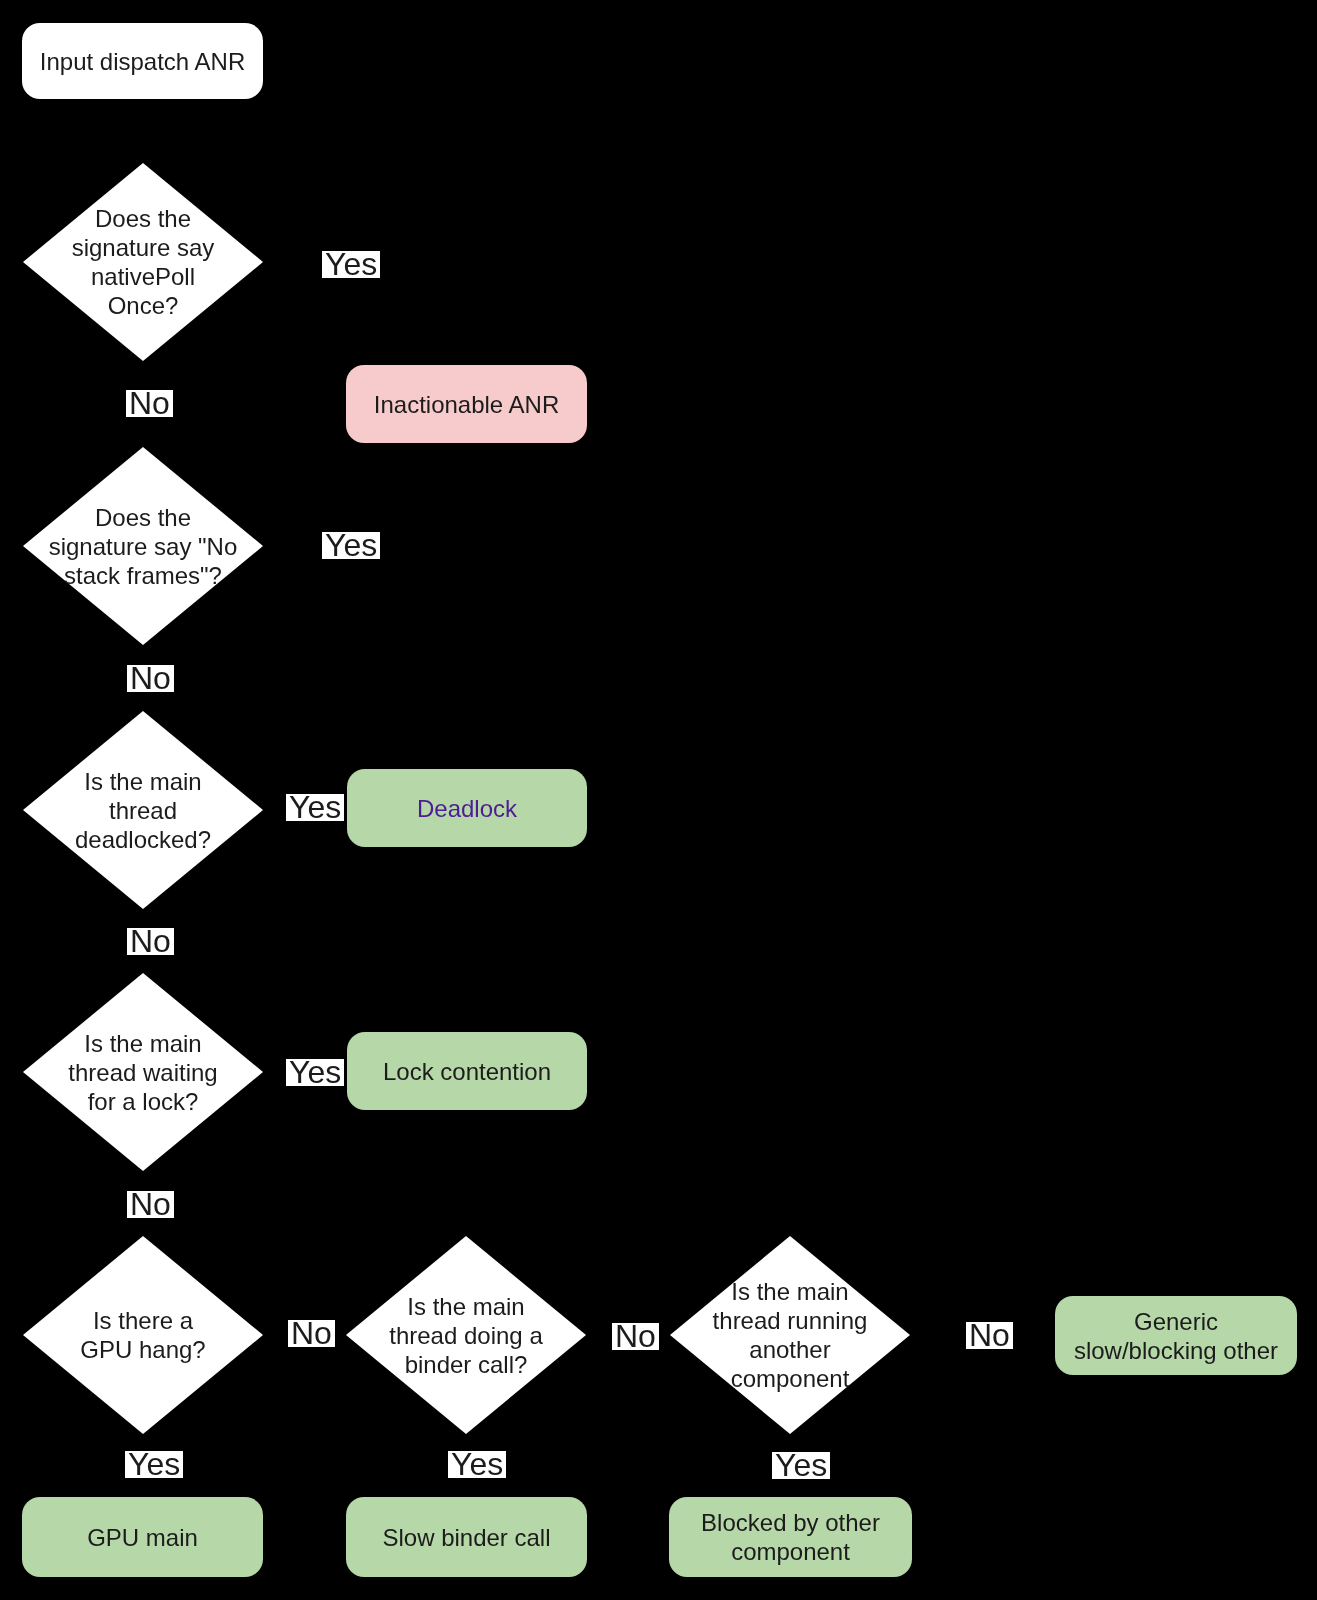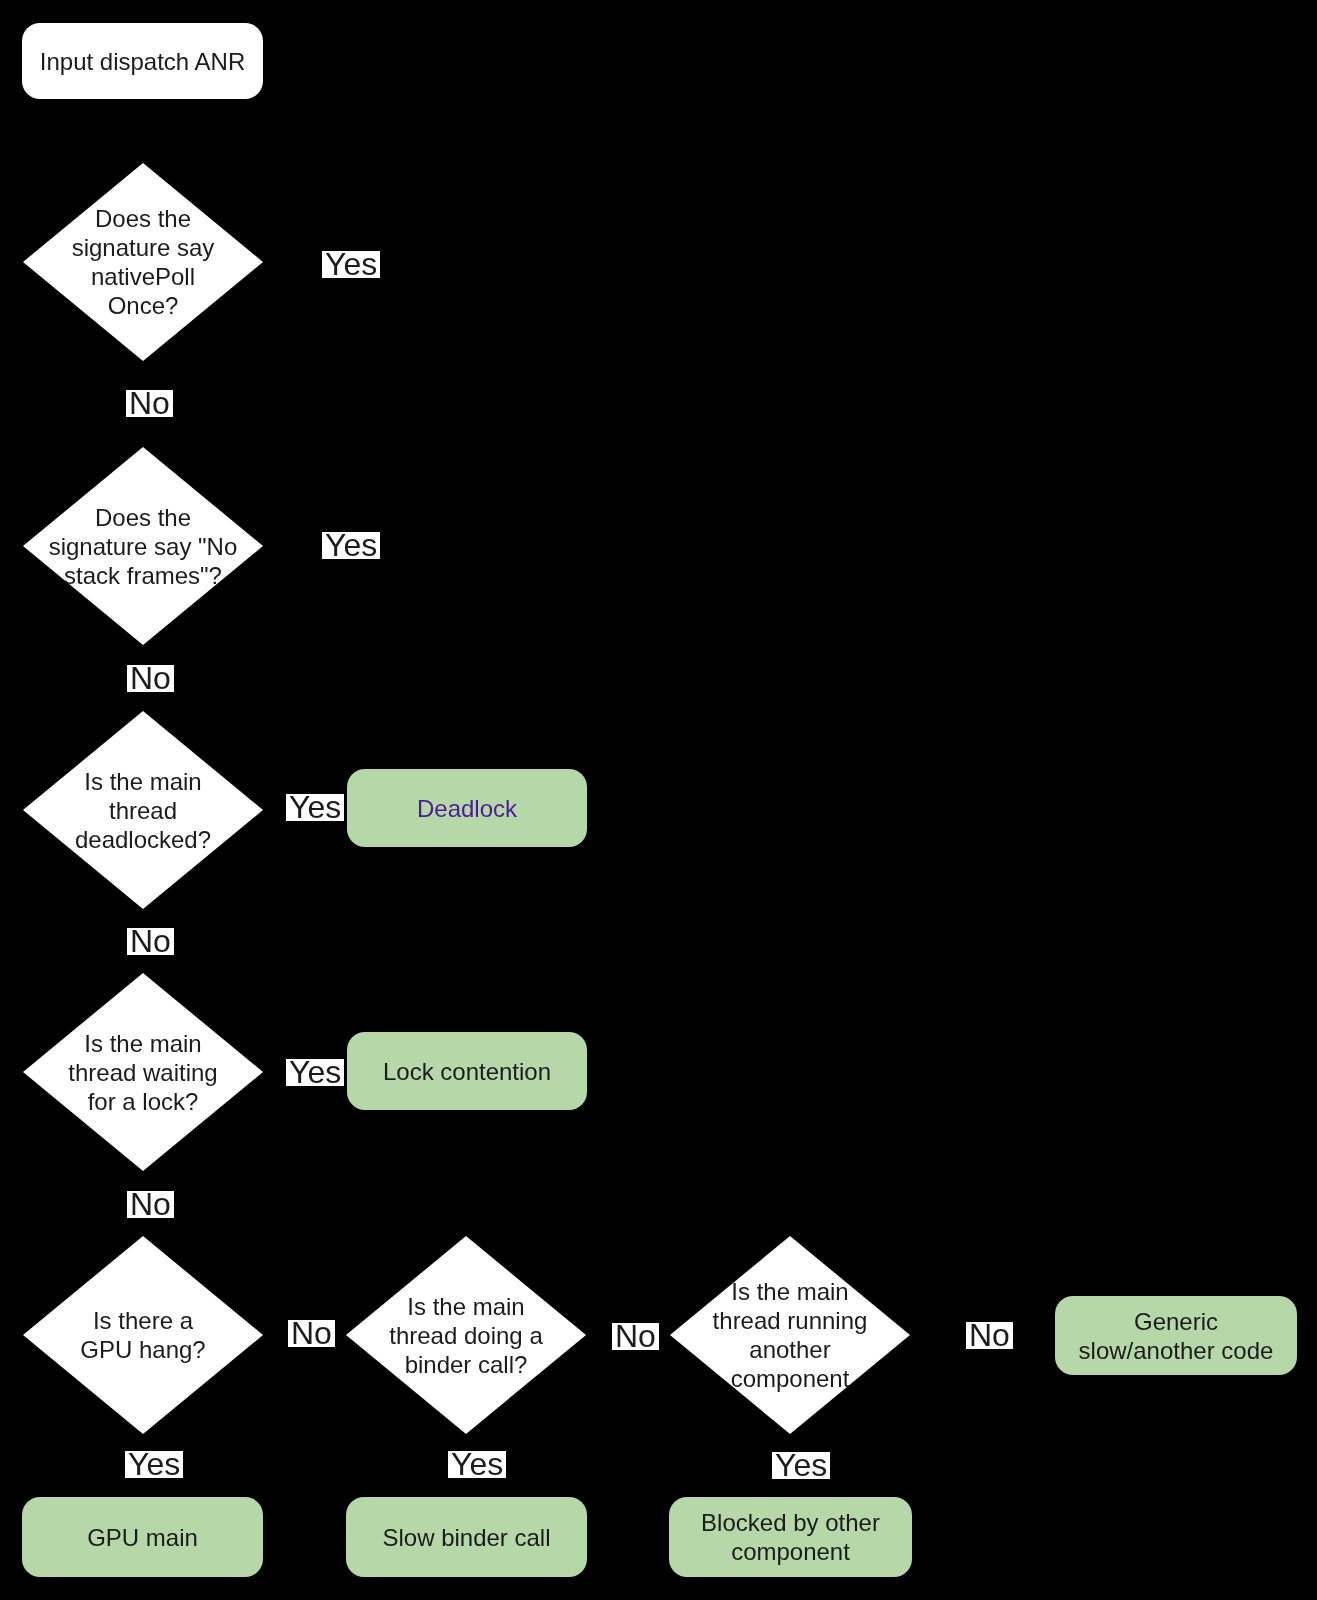--- a/index.html
+++ b/index.html
@@ -96,27 +96,28 @@
   <div class="node diamond" style="left:670px;top:1236px;width:240px;height:198px">
     <svg class="dshape" viewBox="0 0 240 198" preserveAspectRatio="none">
       <polygon points="120,0 240,99 120,198 0,99" fill="#ffffff"></polygon>
     </svg>
     <div class="dtext" style="color: rgb(28, 28, 28);">Is the main
 thread running
 another
 component</div>
   </div>
 
+  <div class="node rect" style="left: 346px; top: 365px; width: 241px; height: 78px; background-color: rgb(247, 203, 203); color: rgb(28, 28, 28);">Inactionable ANR</div>
 
   <div class="node rect" style="left: 347px; top: 769px; width: 240px; height: 78px; background-color: rgb(182, 215, 168); color: #4c1d95;">Deadlock</div>
 
   <div class="node rect" style="left: 347px; top: 1032px; width: 240px; height: 78px; background-color: rgb(182, 215, 168); color: rgb(28, 28, 28);">Lock contention</div>
 
   <div class="node rect" style="left: 1055px; top: 1296px; width: 242px; height: 79px; background-color: rgb(182, 215, 168); color: rgb(28, 28, 28);">Generic
-slow/another code</div>
+slow/blocking other</div>
 
   <div class="node rect" style="left: 22px; top: 1497px; width: 241px; height: 80px; background-color: rgb(182, 215, 168); color: rgb(28, 28, 28);">GPU main</div>
 
   <div class="node rect" style="left: 346px; top: 1497px; width: 241px; height: 80px; background-color: rgb(182, 215, 168); color: rgb(28, 28, 28);">Slow binder call</div>
 
   <div class="node rect" style="left: 669px; top: 1497px; width: 243px; height: 80px; background-color: rgb(182, 215, 168); color: rgb(28, 28, 28);">Blocked by other
 component</div>
 
   <div class="elabel" style="left: 322px; top: 251px; background-color: rgb(255, 255, 255); color: rgb(28, 28, 28);">Yes</div>
   <div class="elabel" style="left: 126px; top: 390px; background-color: rgb(255, 255, 255); color: rgb(28, 28, 28);">No</div>

